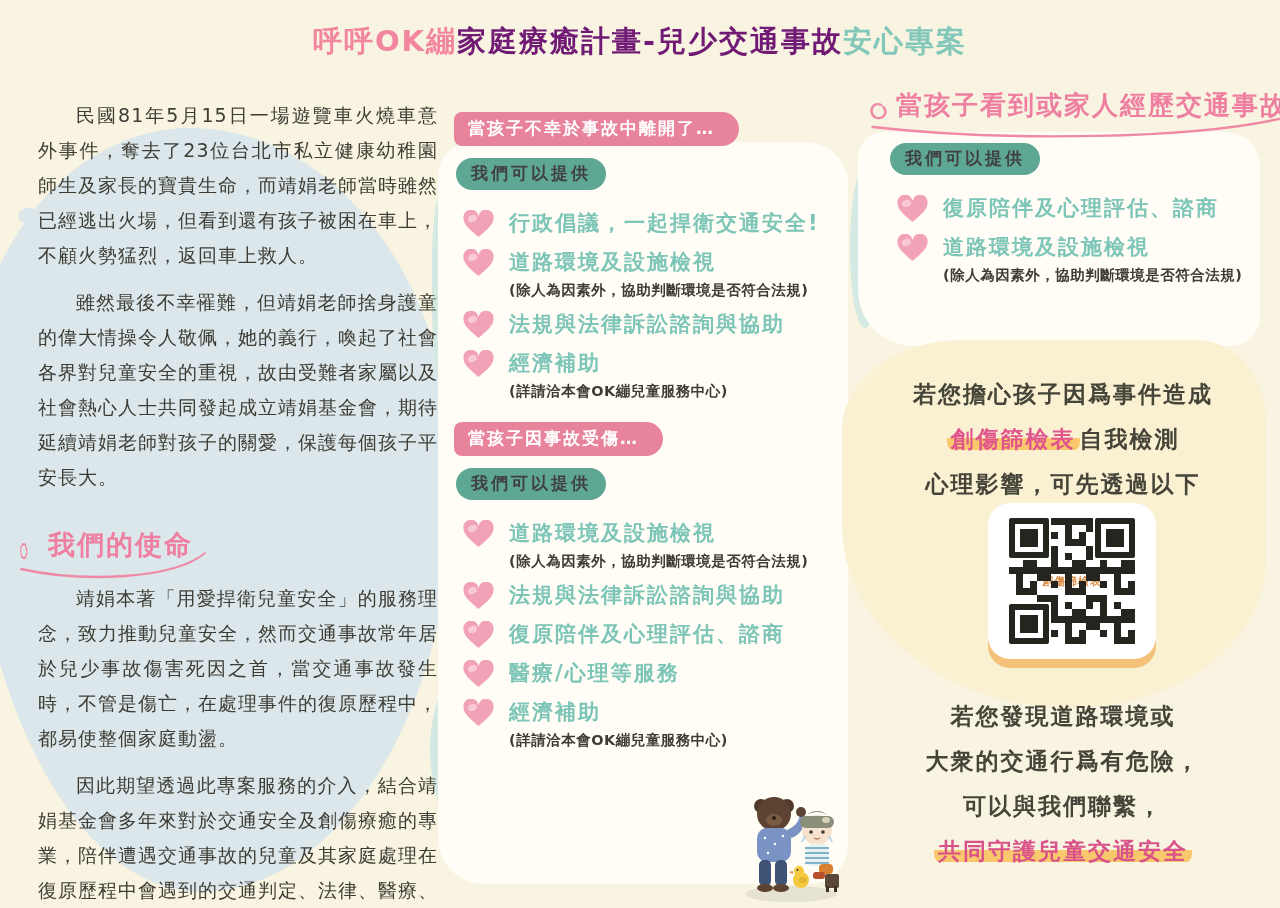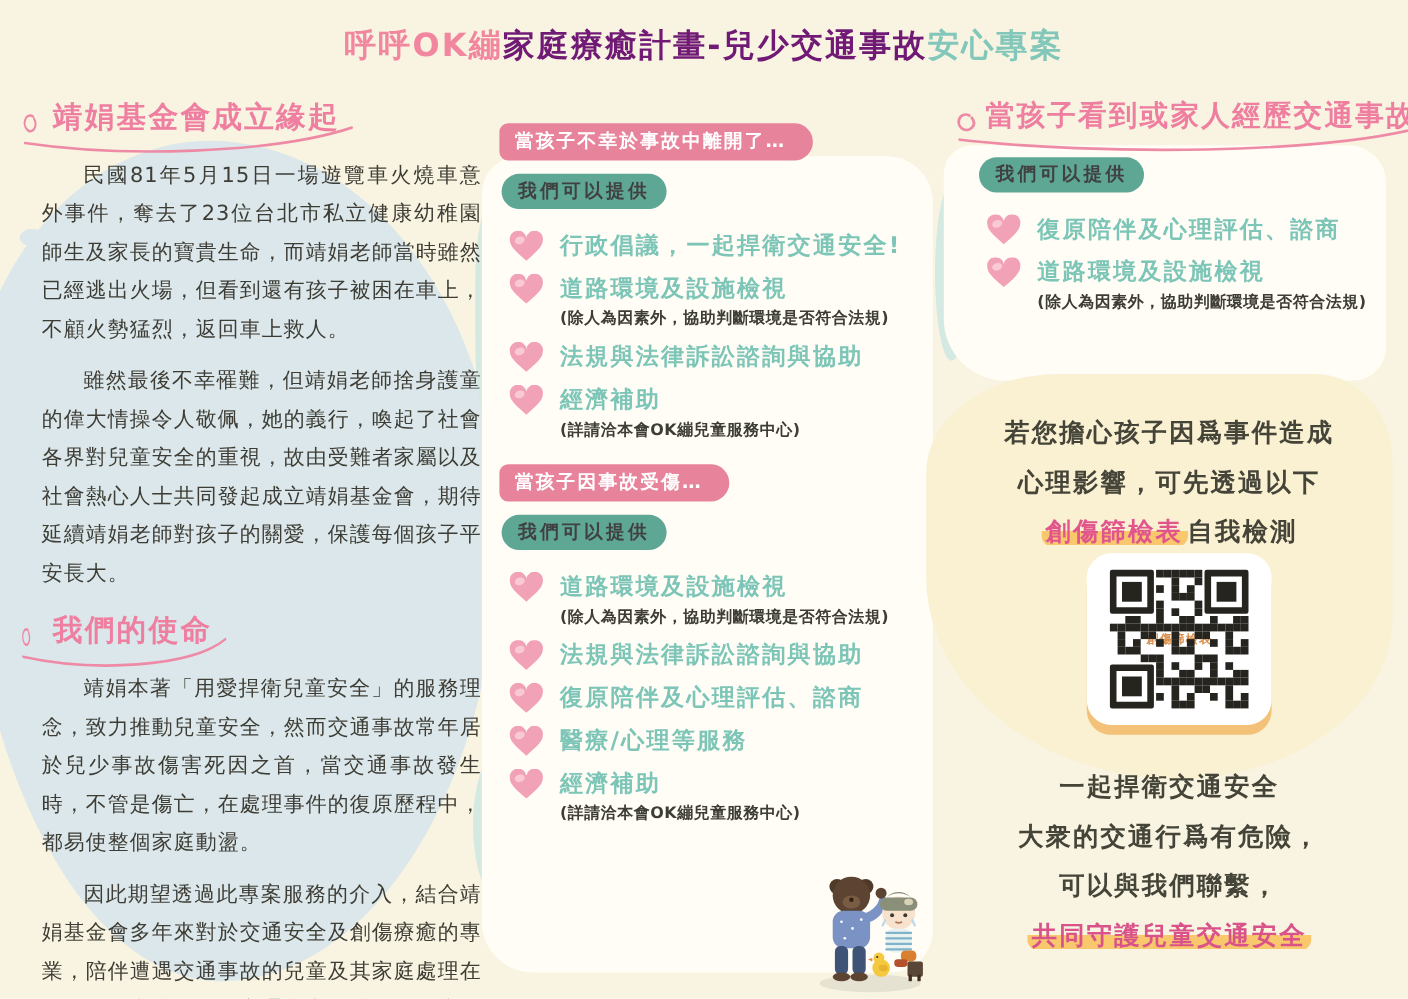--- a/index.html
+++ b/index.html
@@ -49,21 +49,21 @@
     padding:2px 4px 6px 10px;white-space:nowrap;
   }
   .swoosh{position:absolute;left:-20px;bottom:-12px;width:calc(100% + 30px);height:42px;pointer-events:none;}
   .swoosh path{stroke:#ef8aa6;stroke-width:2.4;fill:none;stroke-linecap:round;}
   
   .col-left{position:absolute;left:38px;top:86px;width:400px;}
   .body-text{
     font-size:19px;line-height:35px;letter-spacing:1px;color:#3e3d35;
     text-align:justify;text-indent:2em;font-weight:400;margin:12px 0 0 0;
   }
-  .mission-head{margin-top:14px;}
+  .mission-head{margin-top:30px;}
   
   .col-mid{position:absolute;left:452px;top:86px;width:396px;}
   .banner{
     display:inline-block;background:#e8839c;color:#ffffff;
     font-size:17px;font-weight:bold;letter-spacing:2px;
     padding:5px 24px 6px 14px;border-radius:8px 17px 17px 8px;
     margin:0 0 12px 2px;
   }
   .banner-first{margin-top:26px;}
   .banner-second{margin-top:16px;text-align:center;}
@@ -129,27 +129,20 @@
   <div class="blob blob-white-mid"></div>
   <div class="blob blob-teal-right"></div>
   <div class="blob blob-white-right"></div>
   <div class="blob blob-yellow-right"></div>
 
   <div class="main-title">
     <span class="t-pink">呼呼OK繃</span><span class="t-dark">家庭療癒計畫-兒少交通事故</span><span class="t-teal">安心專案</span>
   </div>
 
   <div class="col-left">
-    <div class="col-heading">
-      <span>靖娟基金會成立緣起</span>
-      <svg class="swoosh" viewBox="0 0 400 42" preserveAspectRatio="none">
-        <path d="M16 6 C7 2 2 13 9 18 C15 22 22 15 17 8"></path>
-        <path d="M6 30 C120 43 300 40 396 16"></path>
-      </svg>
-    </div>
     <p class="body-text">民國81年5月15日一場遊覽車火燒車意外事件，奪去了23位台北市私立健康幼稚園師生及家長的寶貴生命，而靖娟老師當時雖然已經逃出火場，但看到還有孩子被困在車上，不顧火勢猛烈，返回車上救人。</p>
     <p class="body-text">雖然最後不幸罹難，但靖娟老師捨身護童的偉大情操令人敬佩，她的義行，喚起了社會各界對兒童安全的重視，故由受難者家屬以及社會熱心人士共同發起成立靖娟基金會，期待延續靖娟老師對孩子的關愛，保護每個孩子平安長大。</p>
     <div class="col-heading mission-head">
       <span>我們的使命</span>
       <svg class="swoosh" viewBox="0 0 400 42" preserveAspectRatio="none">
         <path d="M16 6 C7 2 2 13 9 18 C15 22 22 15 17 8"></path>
         <path d="M6 30 C140 44 330 40 396 14"></path>
       </svg>
     </div>
     <p class="body-text">靖娟本著「用愛捍衛兒童安全」的服務理念，致力推動兒童安全，然而交通事故常年居於兒少事故傷害死因之首，當交通事故發生時，不管是傷亡，在處理事件的復原歷程中，都易使整個家庭動盪。</p>
@@ -266,22 +259,22 @@
             <ellipse cx="10" cy="8.5" rx="4.6" ry="3.4" fill="#f9c9d6" transform="rotate(-18 10 8.5)"></ellipse>
           </svg>
         <div class="svc-label">道路環境及設施檢視</div>
       </div>
       <div class="svc-note">(除人為因素外，協助判斷環境是否符合法規)</div>
     </div>
   </div>
 
   <div class="selfcheck">
     <div>若您擔心孩子因爲事件造成</div>
+    <div><span class="hl-pill">創傷篩檢表</span><span>自我檢測</span></div>
     <div>心理影響，可先透過以下</div>
-    <div><span class="hl-pill">創傷篩檢表</span><span>自我檢測</span></div>
   </div>
 
   <div class="qr-card">
     <div class="qr-area">
       <div class="finder f-tl"></div>
       <div class="finder f-tr"></div>
       <div class="finder f-bl"></div>
       <div class="qr-label">創傷篩檢表</div>
     <div class="qr-cell" style="left: 42px; top: 0px;"></div>
         <div class="qr-cell" style="left: 49px; top: 0px;"></div>
@@ -394,21 +387,21 @@
         <div class="qr-cell" style="left: 56px; top: 119px;"></div>
         <div class="qr-cell" style="left: 63px; top: 119px;"></div>
         <div class="qr-cell" style="left: 70px; top: 119px;"></div>
         <div class="qr-cell" style="left: 105px; top: 119px;"></div>
         <div class="qr-cell" style="left: 112px; top: 119px;"></div>
         <div class="qr-cell" style="left: 119px; top: 119px;"></div>
       </div>
   </div>
 
   <div class="contact">
-    <div>一起捍衛交通安全</div>
+    <div>若您發現道路環境或</div>
     <div>大衆的交通行爲有危險，</div>
     <div>可以與我們聯繫，</div>
     <div><span class="hl-pill">共同守護兒童交通安全</span></div>
   </div>
 
   <svg class="illus" viewBox="0 0 112 136">
     <ellipse cx="58" cy="126" rx="46" ry="8" fill="#e6e2d2"></ellipse>
 
     <circle cx="28" cy="38" r="7" fill="#4f3a2a"></circle>
       <circle cx="54" cy="38" r="7" fill="#4f3a2a"></circle>

